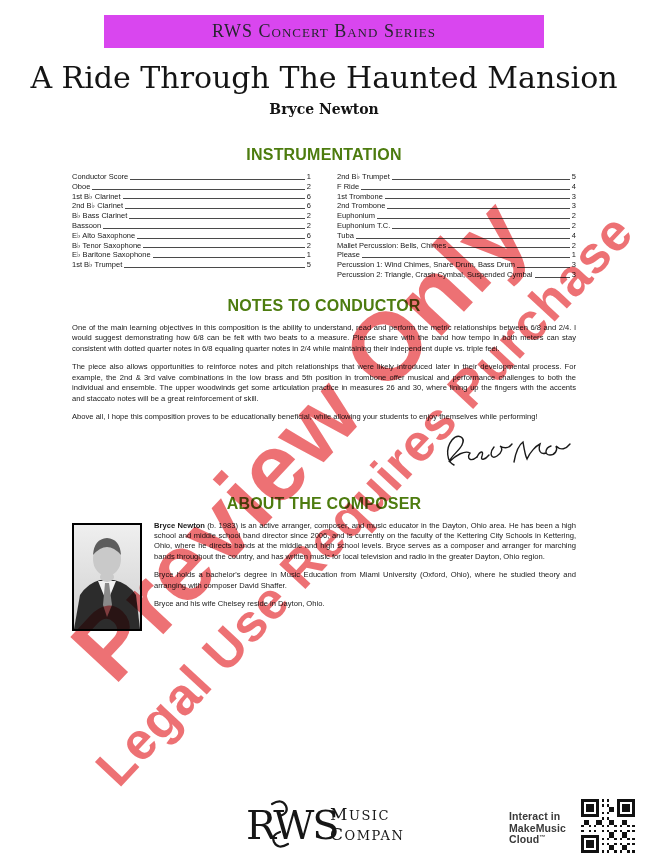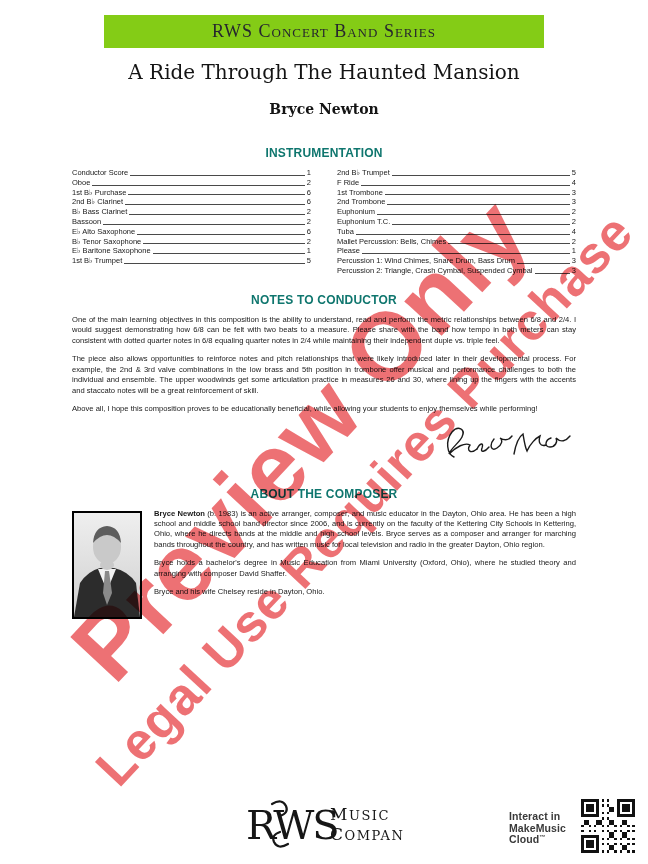--- a/index.html
+++ b/index.html
@@ -4,39 +4,39 @@
 <style>
   html,body{margin:0;padding:0;background:#888;}
   .page{
     position:relative;width:648px;height:864px;background:#fff;
     font-family:"Liberation Sans",sans-serif;color:#1c1c1c;overflow:hidden;
     margin:0 auto;
   }
   
   .series-banner{
     position:absolute;left:104px;top:15px;width:440px;height:33px;
-    background:#84cc16;display:flex;align-items:center;justify-content:center;
+    background:#d946ef;display:flex;align-items:center;justify-content:center;
   }
   .series-banner span{
     font-family:"Liberation Serif",serif;font-variant:small-caps;
     font-size:18px;letter-spacing:1px;color:#26262e;
   }
   .title{
     position:absolute;left:0;top:60px;width:648px;text-align:center;
-    font-family:"DejaVu Serif","Liberation Serif",serif;font-size:20px;color:#141414;
+    font-family:"DejaVu Serif","Liberation Serif",serif;font-size:30px;color:#141414;
   }
   .byline{
     position:absolute;left:0;top:101px;width:648px;text-align:center;
     font-family:"DejaVu Serif","Liberation Serif",serif;font-weight:bold;font-size:14px;color:#141414;
   }
   
   .content{position:absolute;left:72px;top:146px;width:504px;}
   .sec-heading{
-    text-align:center;font-weight:bold;font-size:12px;letter-spacing:.2px;
-    color:#0f766e;margin:0 0 8px 0;
+    text-align:center;font-weight:bold;font-size:16px;letter-spacing:.2px;
+    color:#4d7c0f;margin:0 0 8px 0;
   }
   .inst-cols{display:flex;gap:26px;}
   .inst-col{flex:1;min-width:0;}
   .inst-row{display:flex;align-items:flex-end;font-size:7.5px;line-height:9.8px;color:#191919;}
   .inst-row .nm{white-space:nowrap;}
   .inst-row .lead{flex:1;border-bottom:1px solid #4a4a4a;margin:0 2px 2px 2px;}
   .inst-row .qty{white-space:nowrap;}
   .bodytext{font-size:7.6px;line-height:1.38;text-align:justify;margin:0 0 8px 0;color:#191919;}
   .mt-section{margin-top:17px;}
   .sig-wrap{display:flex;justify-content:flex-end;padding-right:4px;height:44px;margin-top:2px;}
@@ -88,21 +88,21 @@
   </div>
 
 
   <div class="inst-row">
     <span class="nm">Oboe</span>
     <span class="lead"></span>
     <span class="qty">2</span>
   </div>
 
   <div class="inst-row">
-    <span class="nm">1st B♭ Purchase</span>
+    <span class="nm">1st B♭ Clarinet</span>
     <span class="lead"></span>
     <span class="qty">6</span>
   </div>
 
   <div class="inst-row">
     <span class="nm">2nd B♭ Clarinet</span>
     <span class="lead"></span>
     <span class="qty">6</span>
   </div>
 

